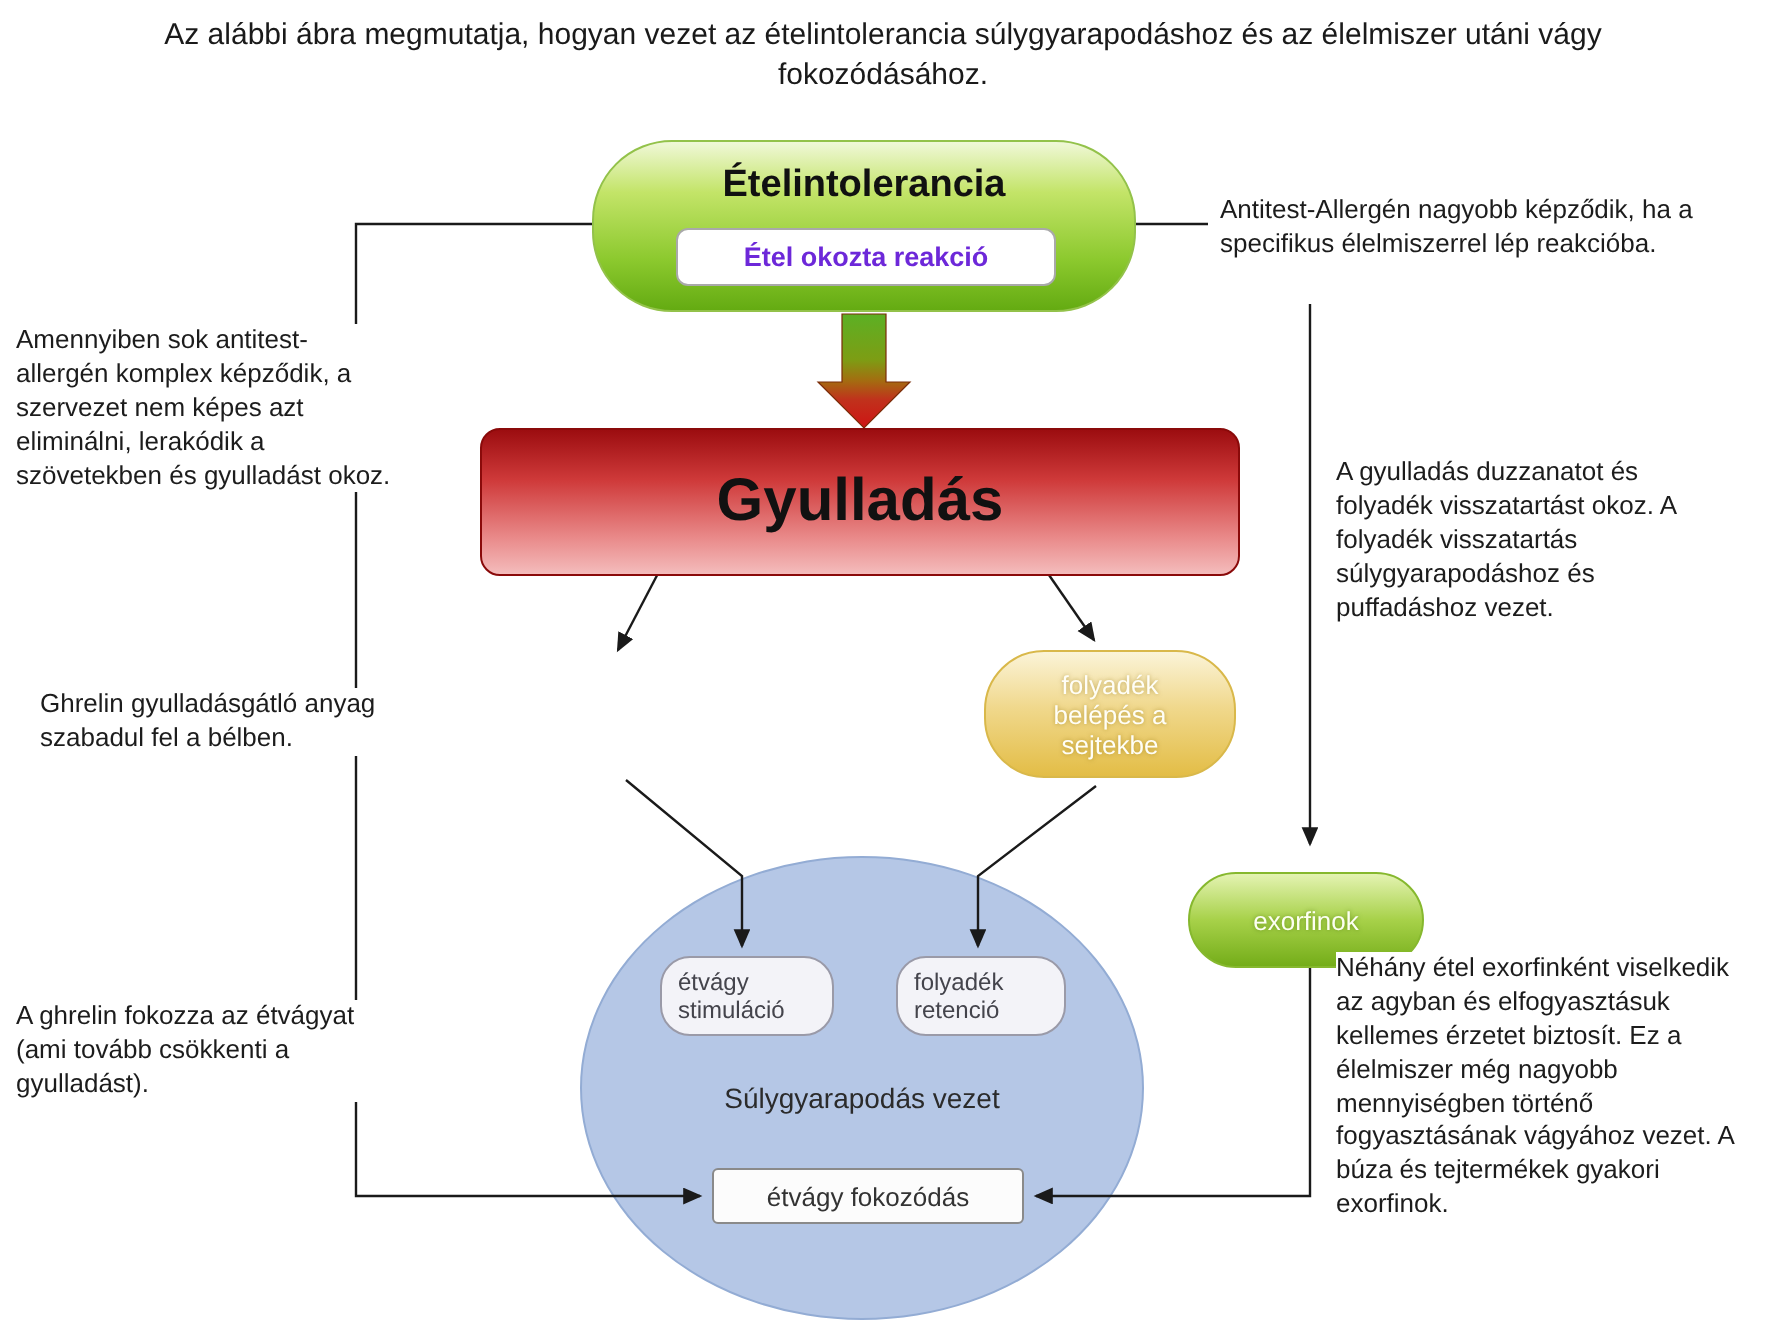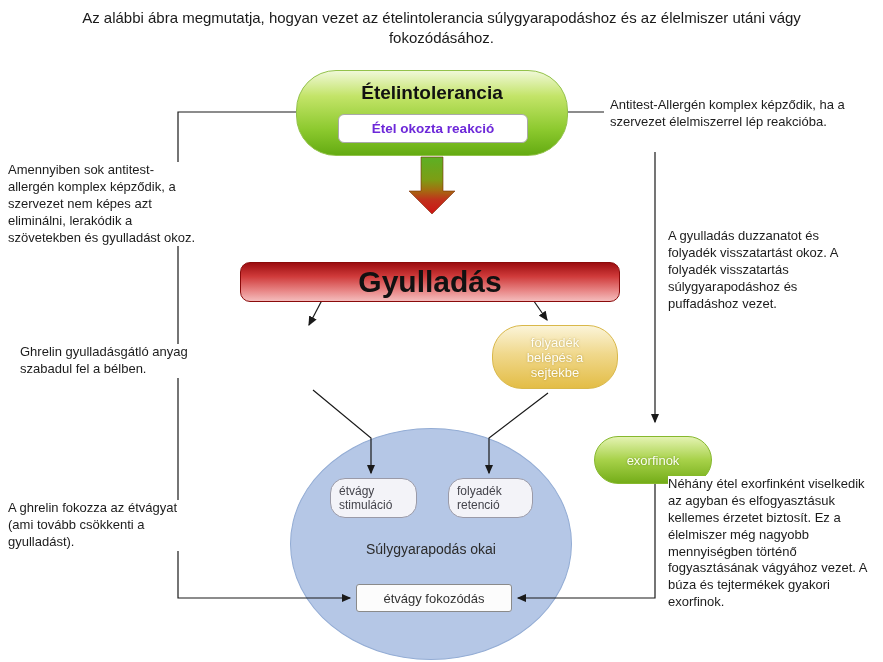--- a/index.html
+++ b/index.html
@@ -23,25 +23,25 @@
   .node-green .node-green-title{
     margin-top:11px;text-align:center;font-size:19px;font-weight:bold;color:#111;
   }
   .node-green .sub-box{
     position:absolute;left:41px;top:43px;width:190px;height:29px;
     background:#fff;border:1px solid #a9a9a9;border-radius:6px;
     display:flex;align-items:center;justify-content:center;
     font-size:13.5px;font-weight:bold;color:#6d28d9;box-sizing:border-box;
   }
   .node-red{
-    position:absolute;left:240px;top:214px;width:380px;height:40px;
+    position:absolute;left:240px;top:214px;width:380px;height:74px;
     border-radius:10px;border:1px solid #8a0a0a;
     background:linear-gradient(180deg,#9c0d10 0%,#cf3a3a 35%,#e98a8a 75%,#f4bcbc 100%);
     display:flex;align-items:center;justify-content:center;
-    font-size:30px;font-weight:bold;color:#111;box-sizing:border-box;z-index:2;margin-top:48px;
+    font-size:30px;font-weight:bold;color:#111;box-sizing:border-box;z-index:2;
   }
   .node-gold{
     position:absolute;border-radius:30px;border:1px solid #d9b84a;
     background:linear-gradient(180deg,#fbf4d8 0%,#f0d88c 45%,#e3bd46 100%);
     display:flex;align-items:center;justify-content:center;text-align:center;
     font-size:13px;color:#fffef6;text-shadow:0 0 2px rgba(140,110,10,.55);
     box-sizing:border-box;z-index:2;
   }
   .gold-left{left:252px;top:330px;width:118px;height:56px;padding:0 10px;}
   .gold-right{left:492px;top:325px;width:126px;height:64px;padding:16px 18px;}
@@ -141,23 +141,23 @@
 
   <div class="node-red">Gyulladás</div>
 
 
   <div class="node-gold gold-right">folyadék belépés a sejtekbe</div>
 
   <div class="node-exorphins">exorfinok</div>
 
   <div class="pill-small pill-stim">étvágy stimuláció</div>
   <div class="pill-small pill-ret">folyadék retenció</div>
-  <div class="circle-caption">Súlygyarapodás okai</div>
+  <div class="circle-caption">Súlygyarapodás vezet</div>
   <div class="box-appetite">étvágy fokozódás</div>
 
-  <div class="note note-right-top">Antitest-Allergén komplex képződik, ha a szervezet élelmiszerrel lép reakcióba.</div>
+  <div class="note note-right-top">Antitest-Allergén nagyobb képződik, ha a specifikus élelmiszerrel lép reakcióba.</div>
   <div class="note note-left-top">Amennyiben sok antitest-allergén komplex képződik, a szervezet nem képes azt eliminálni, lerakódik a szövetekben és gyulladást okoz.</div>
   <div class="note note-right-mid">A gyulladás duzzanatot és folyadék visszatartást okoz. A folyadék visszatartás súlygyarapodáshoz és puffadáshoz vezet.</div>
   <div class="note note-left-mid">Ghrelin gyulladásgátló anyag szabadul fel a bélben.</div>
   <div class="note note-left-bot">A ghrelin fokozza az étvágyat (ami tovább csökkenti a gyulladást).</div>
   <div class="note note-right-bot">Néhány étel exorfinként viselkedik az agyban és elfogyasztásuk kellemes érzetet biztosít.  Ez a élelmiszer még nagyobb mennyiségben történő fogyasztásának vágyához vezet. A búza és tejtermékek gyakori exorfinok.</div>
 
 </div>
 
 </body></html>

